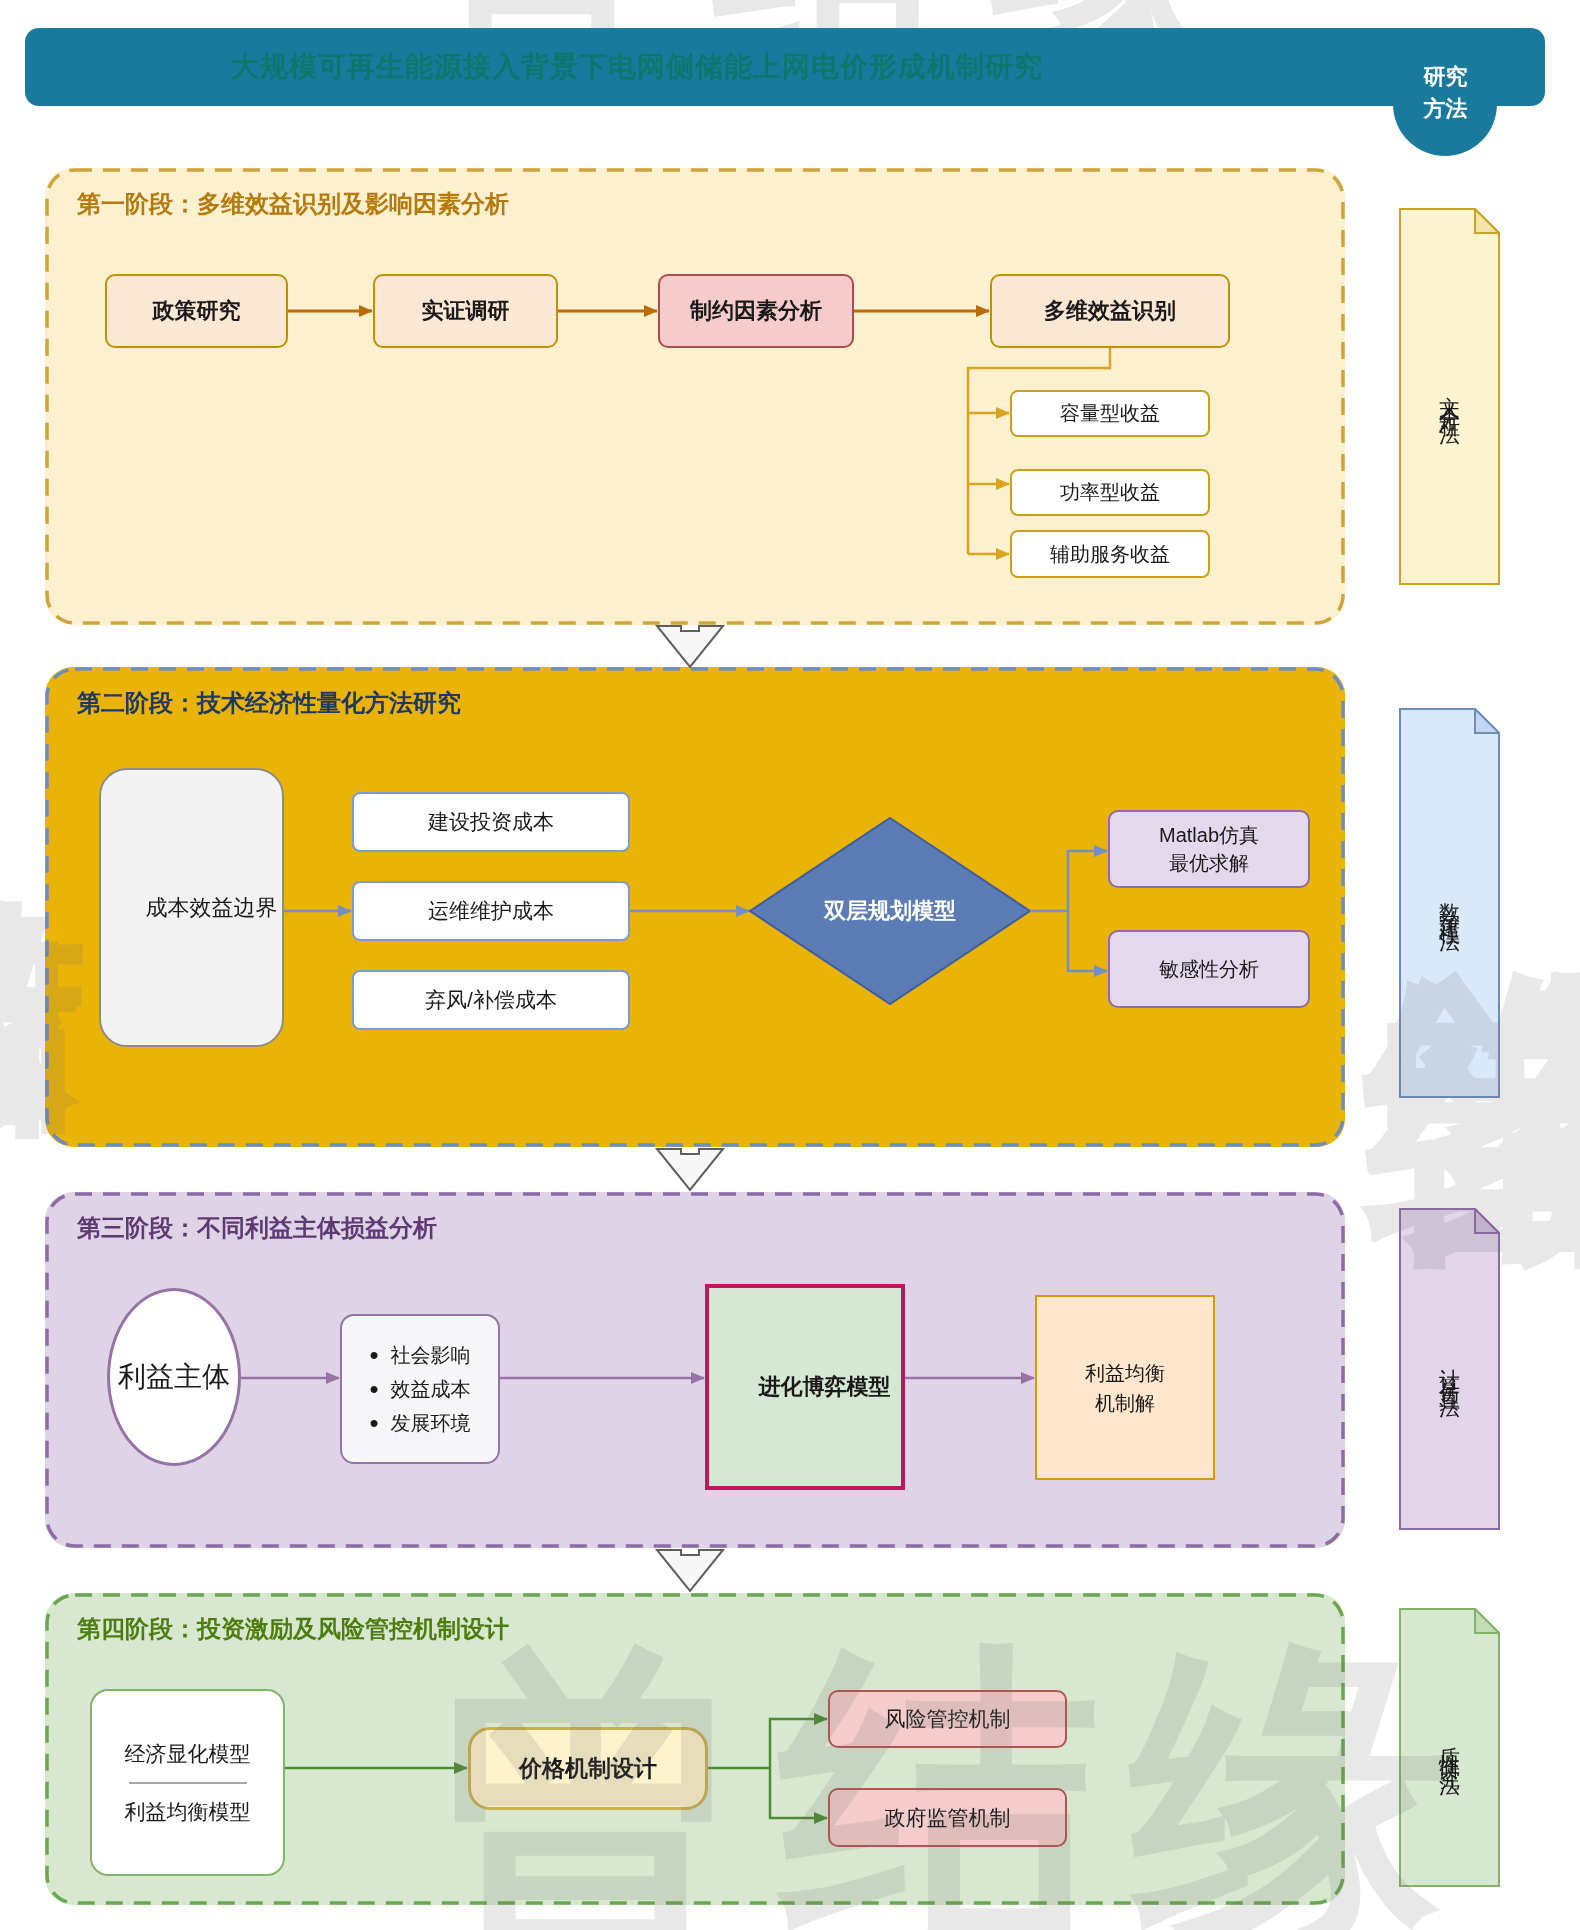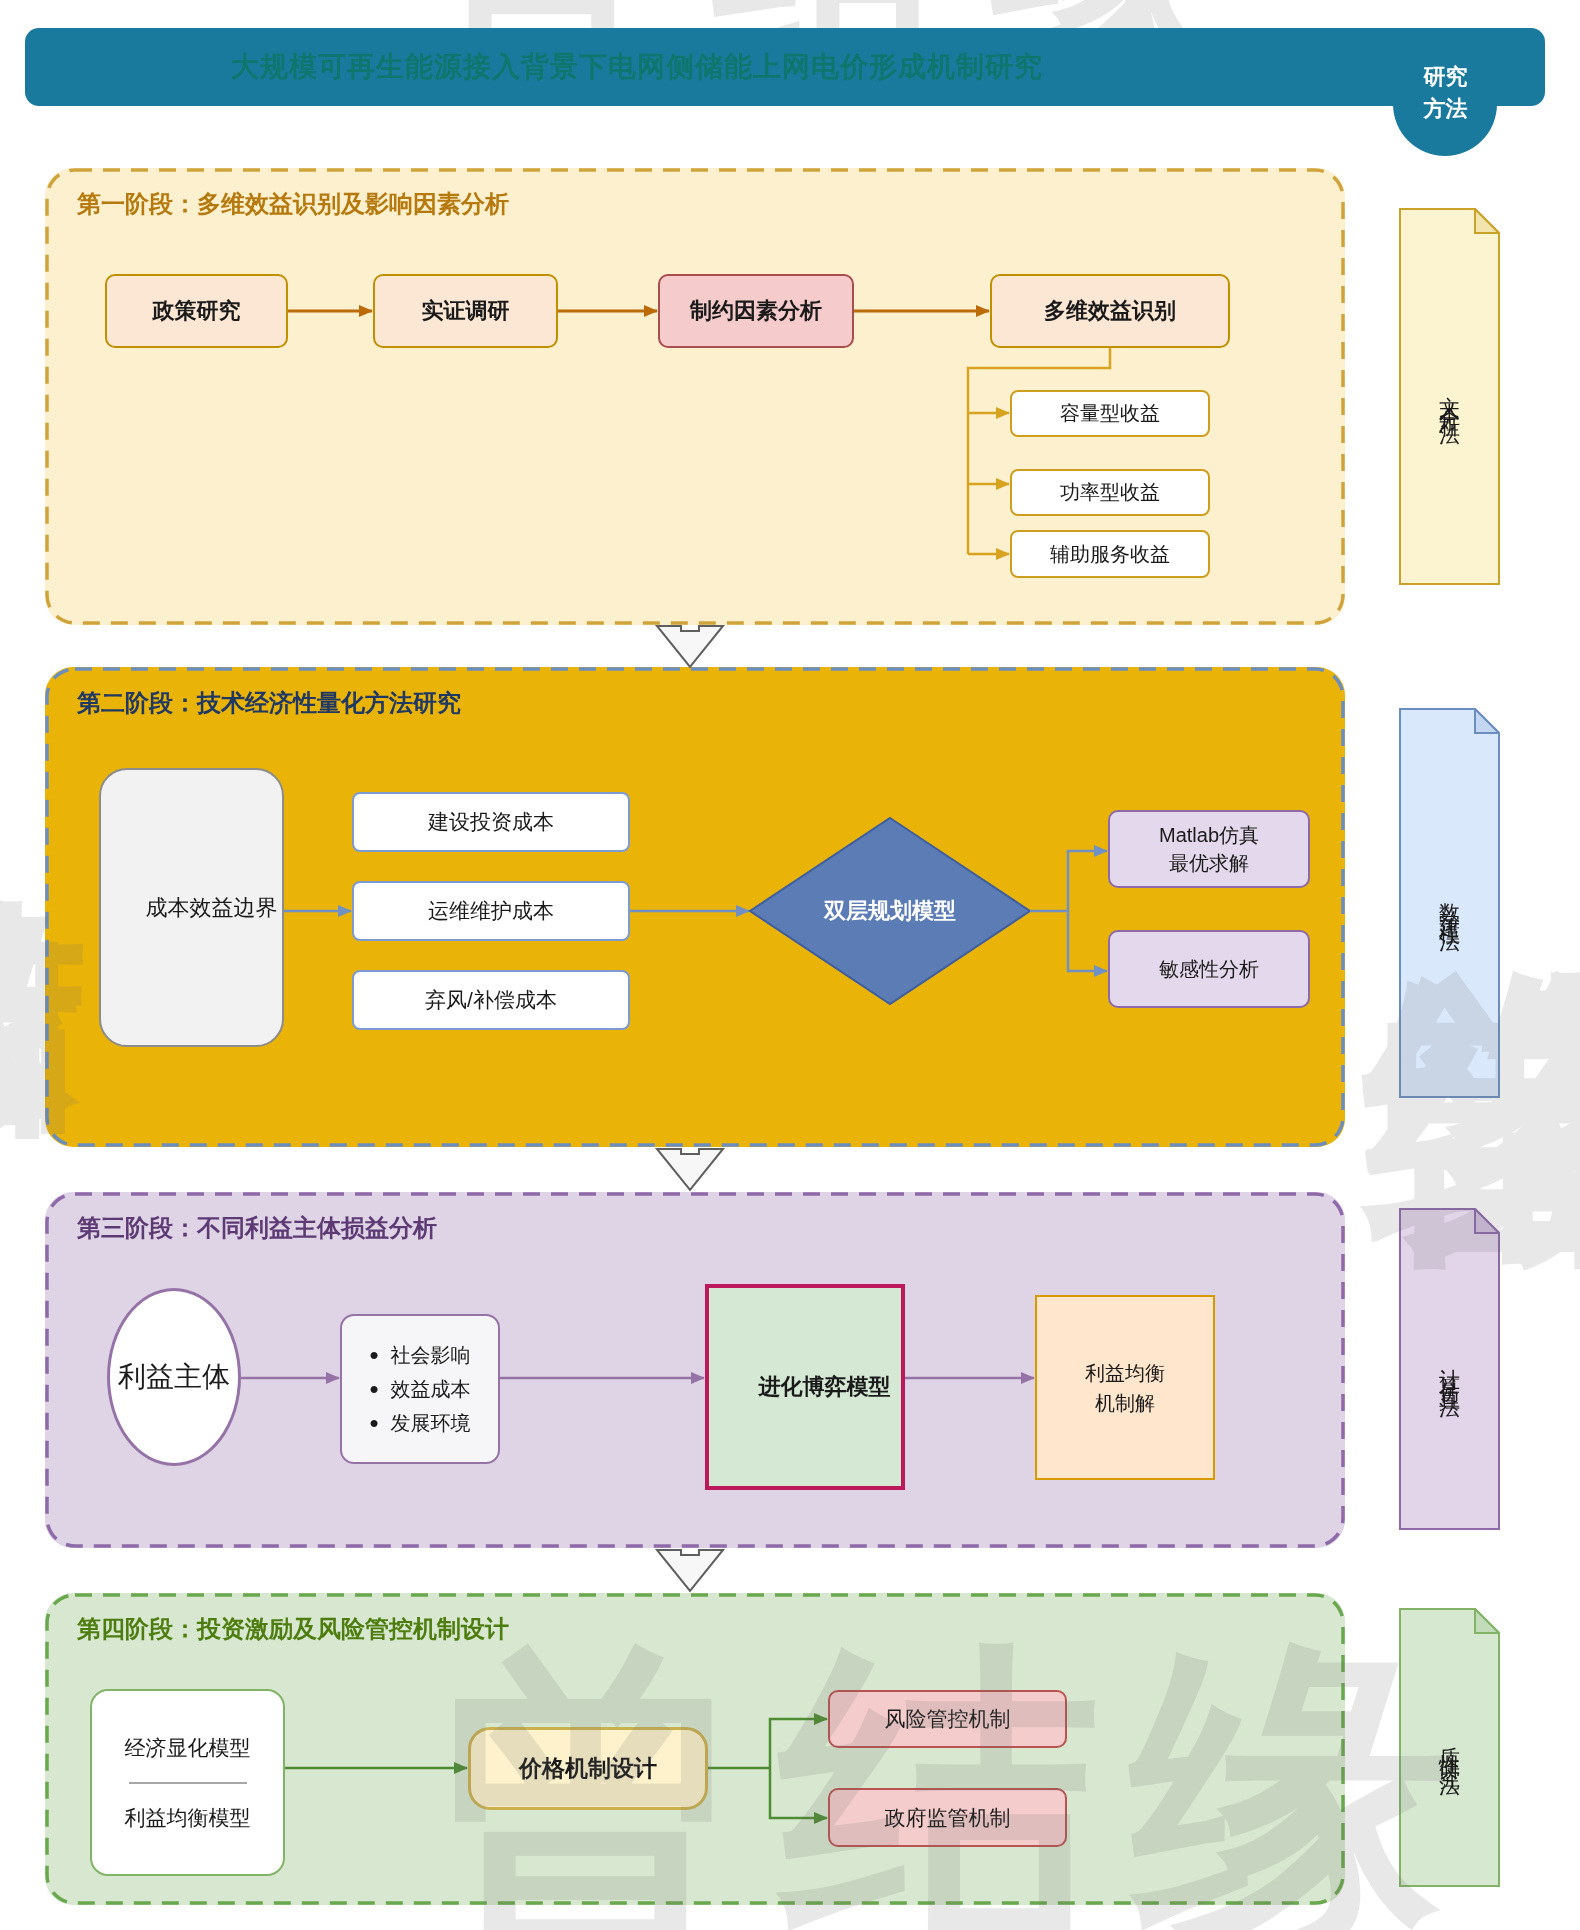--- a/index.html
+++ b/index.html
@@ -41,21 +41,21 @@
     font-size:22px;font-weight:bold;}
   .subw{background:#fff;border:2px solid #CE9F1F;border-radius:8px;font-size:20px;}
   .costw{background:#fff;border:2px solid #7C9BD2;border-radius:8px;font-size:21px;}
   .grayr{background:#F2F2F2;border:2px solid #8C8C8C;border-radius:28px;font-size:22px;padding-left:40px;}
   .purp{background:#E4D9EC;border:2px solid #8E6AA8;border-radius:10px;font-size:20px;line-height:1.4;}
   .circle{background:#fff;border:3px solid #9673A6;border-radius:50%;font-size:28px;}
   .bullets-box{background:#F6F5F7;border:2px solid #9673A6;border-radius:14px;}
   .greenm{background:#D5E8D4;border:4px solid #be185d;font-size:22px;font-weight:bold;padding-left:39px;}
   .orangem{background:#FFE6CC;border:2px solid #D79B00;font-size:20px;line-height:1.5;}
   .whitebox{background:#fff;border:2px solid #82B366;border-radius:18px;
-    flex-direction:column;font-size:21px;gap:20px;}
+    flex-direction:column;font-size:21px;gap:14px;}
   .divider{width:118px;height:0;border-top:2px solid #A6A6A6;}
   .price{background:#FDF2CC;border:3px solid #CBB14D;border-radius:22px;
     font-size:23px;font-weight:bold;}
   .pinkm{background:#F4CCCC;border:2px solid #B85450;border-radius:10px;font-size:21px;}
   .diamond-label{position:absolute;left:750px;top:818px;width:280px;height:186px;
     display:flex;align-items:center;justify-content:center;color:#fff;
     font-size:22px;font-weight:bold;z-index:3;}
 
   .bullets-box ul{list-style:none;margin:0;padding:0;font-size:20px;}
   .bullets-box li{margin:7px 0;display:flex;align-items:center;}

